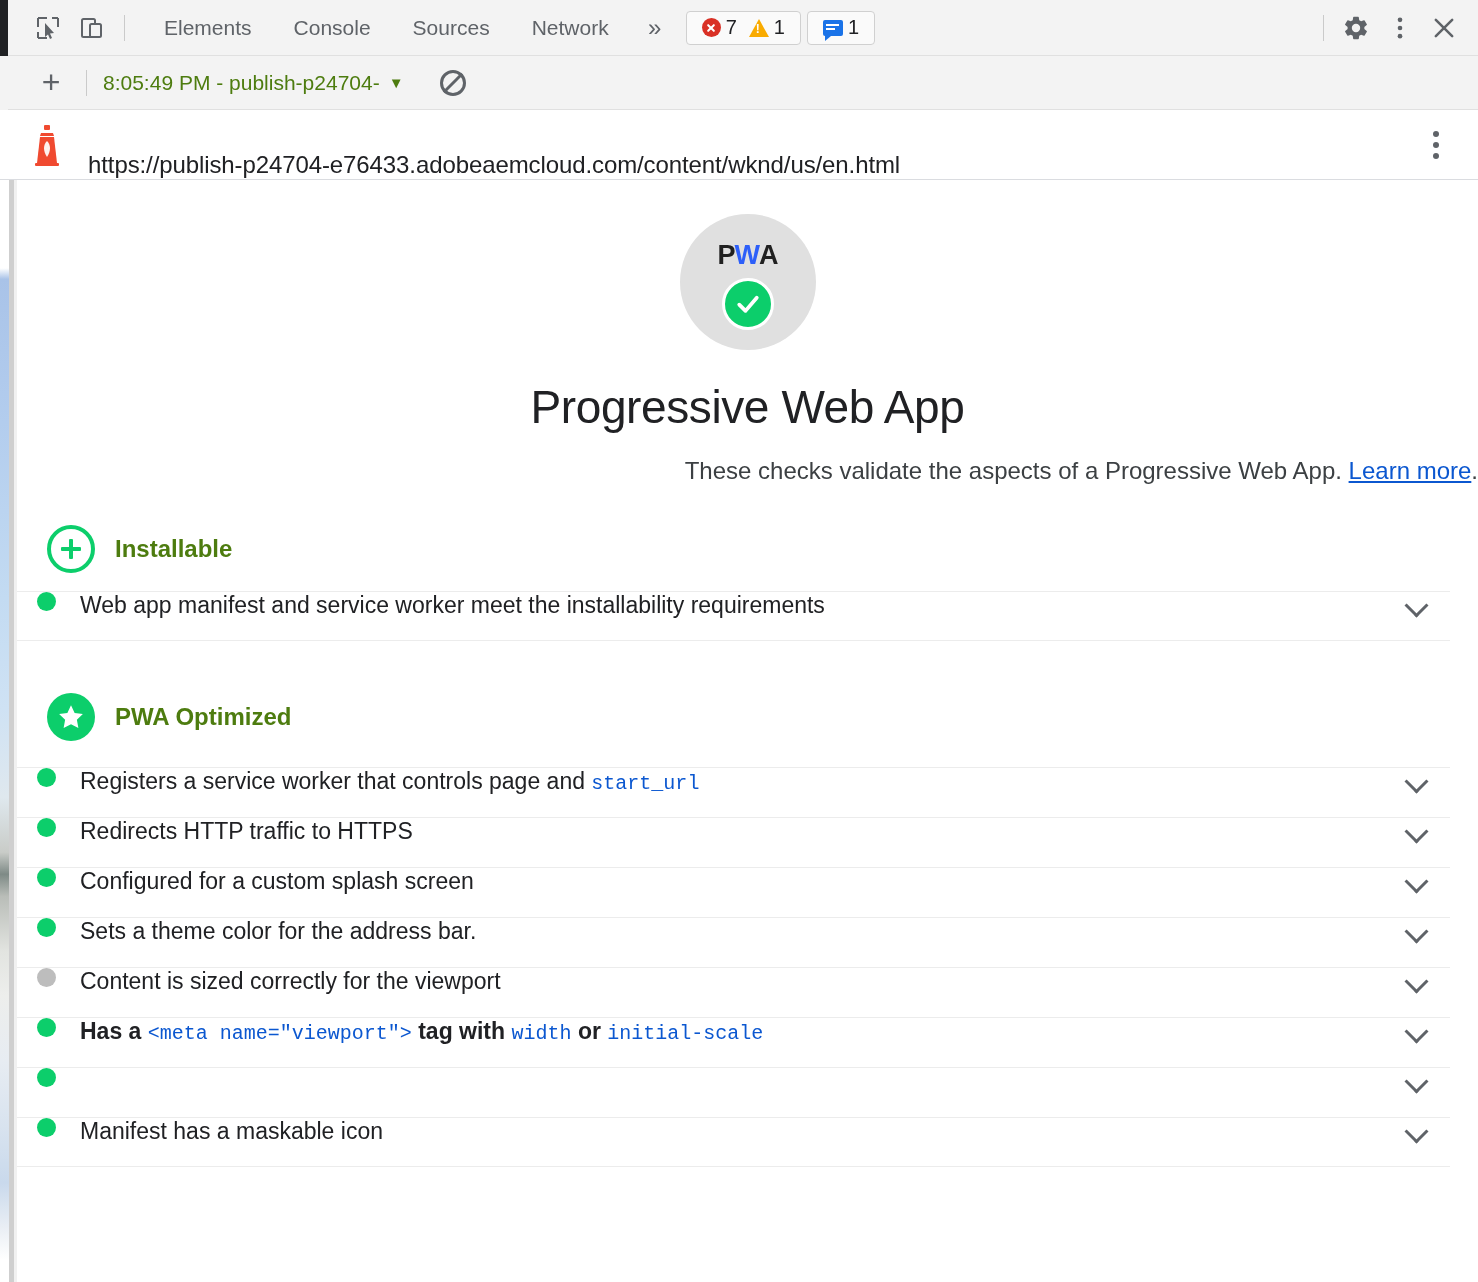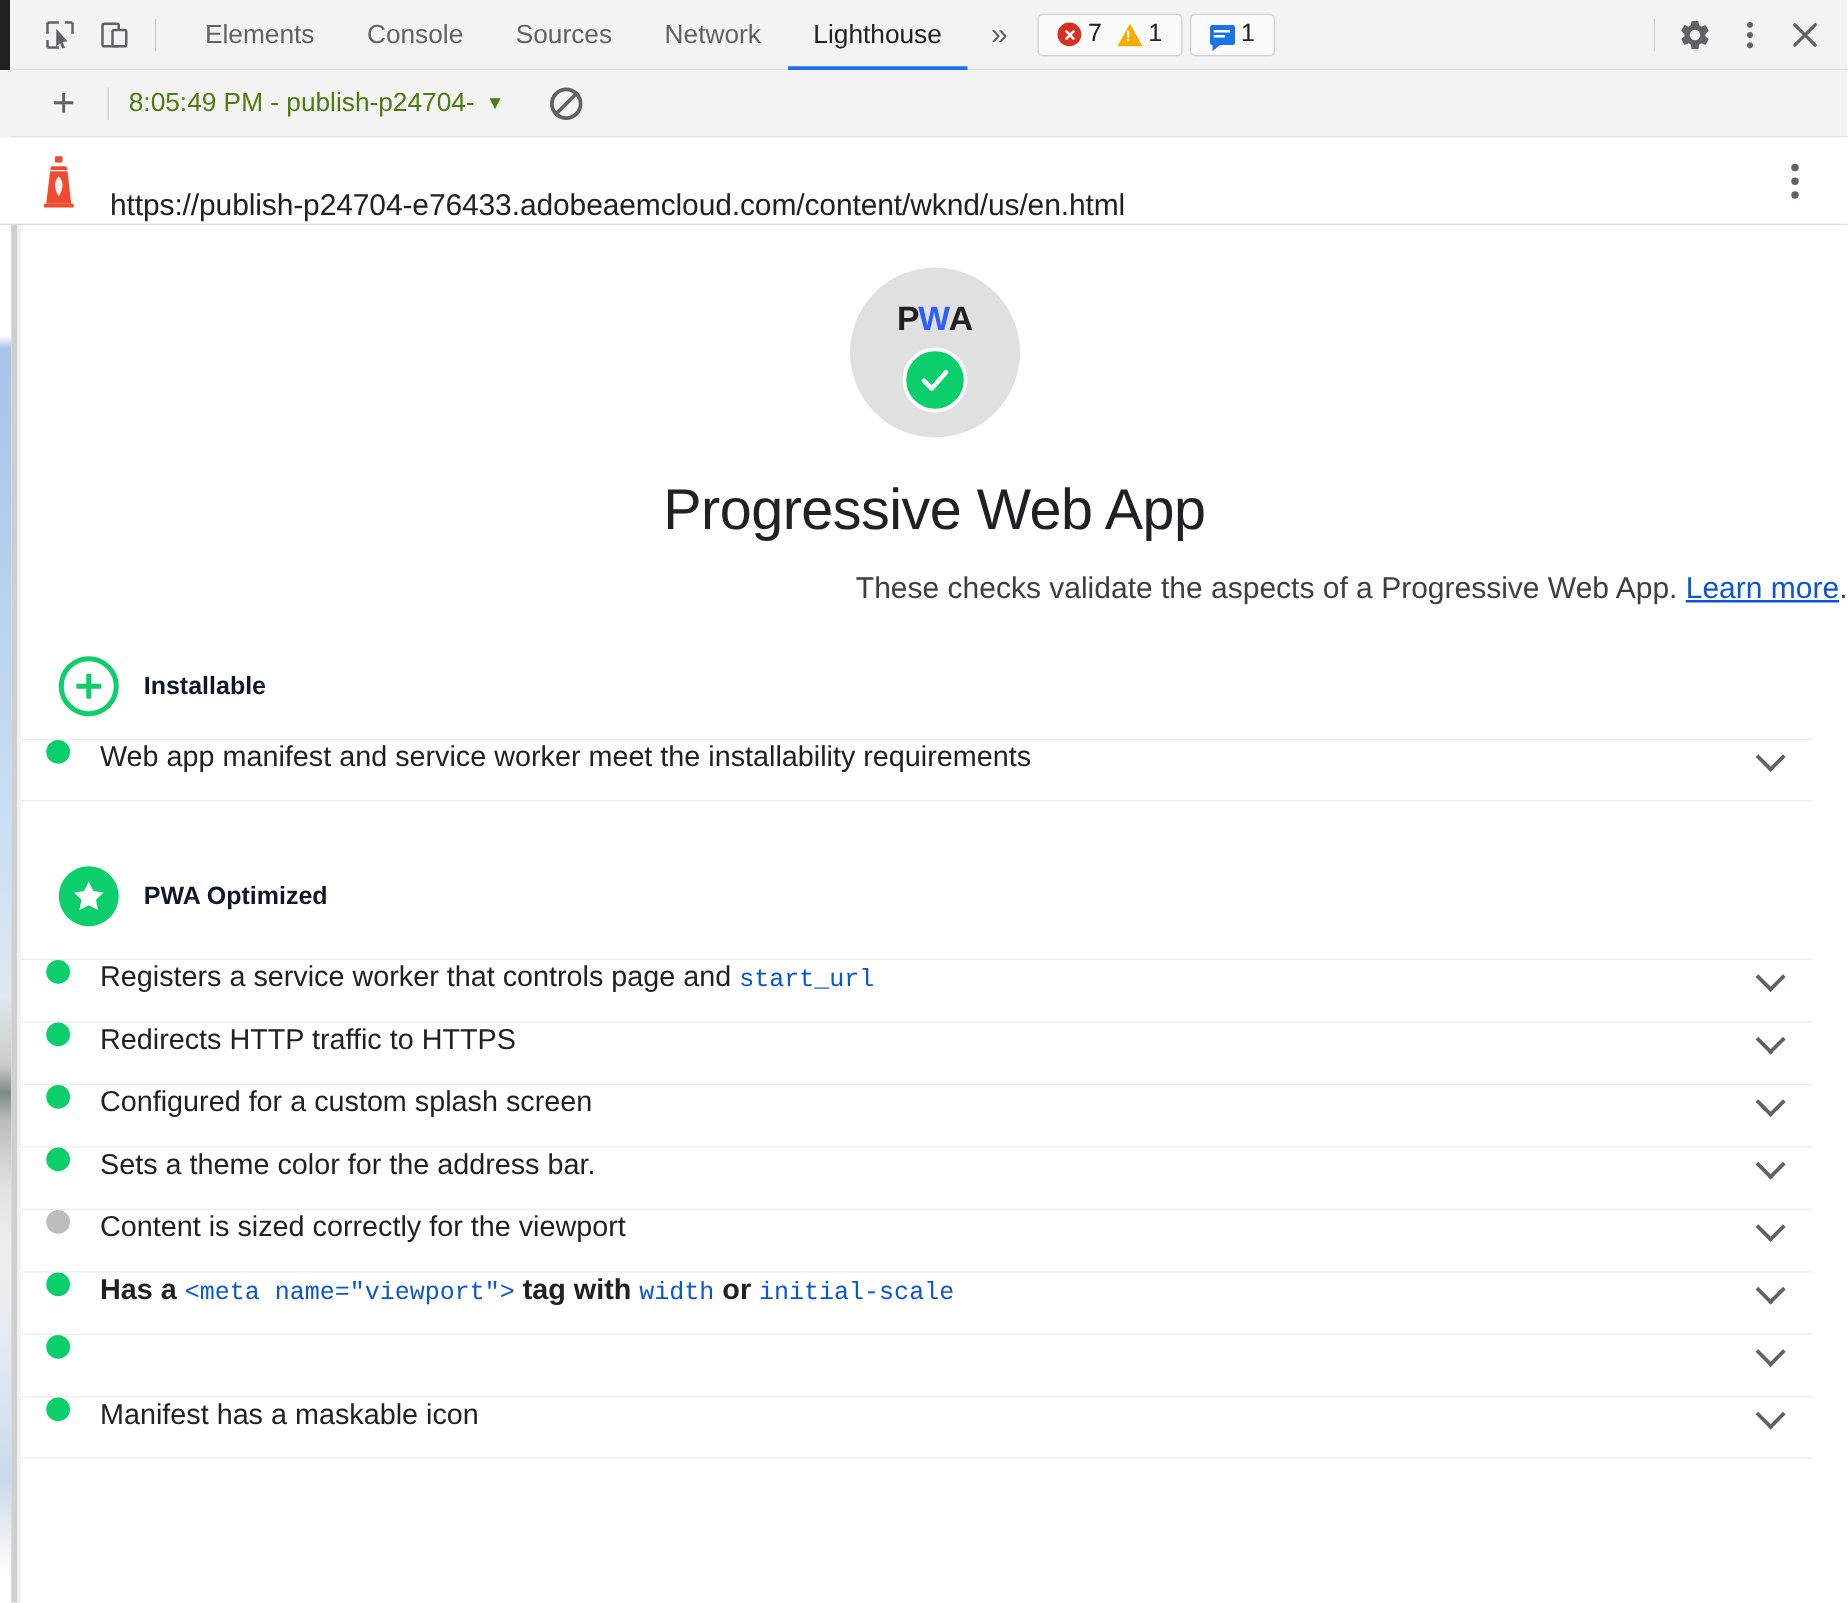--- a/index.html
+++ b/index.html
@@ -324,23 +324,23 @@
   
   .cat-header {
     display: flex;
     align-items: center;
     gap: 20px;
     margin-top: 40px;
     padding-left: 30px;
   }
   .cat-header.second { margin-top: 52px; }
   .cat-title {
-    font-size: 20px;
+    font-size: 24px;
     font-weight: bold;
-    color: #0f172a;
+    color: #4d7c0f;
   }
   .cat-icon {
     width: 48px; height: 48px;
     border-radius: 50%;
     display: flex; align-items: center; justify-content: center;
     flex: 0 0 auto;
   }
   .cat-icon.installable {
     border: 4px solid #0cce6b;
     background: #ffffff;
@@ -430,21 +430,20 @@
     </svg>
   </div>
 
   <div class="tb-sep"></div>
 
   <div id="panel-tabs">
     <div class="panel-tab">Elements</div>
     <div class="panel-tab">Console</div>
     <div class="panel-tab">Sources</div>
     <div class="panel-tab">Network</div>
-    <div class="panel-tab active">Lighthouse</div>
   </div>
 
   <div id="overflow-chevrons">»</div>
 
   <div class="counter-group">
     <div class="counter-item">
       <span class="err-circle"></span>
       <span class="counter-num">7</span>
     </div>
     <div class="counter-item">

